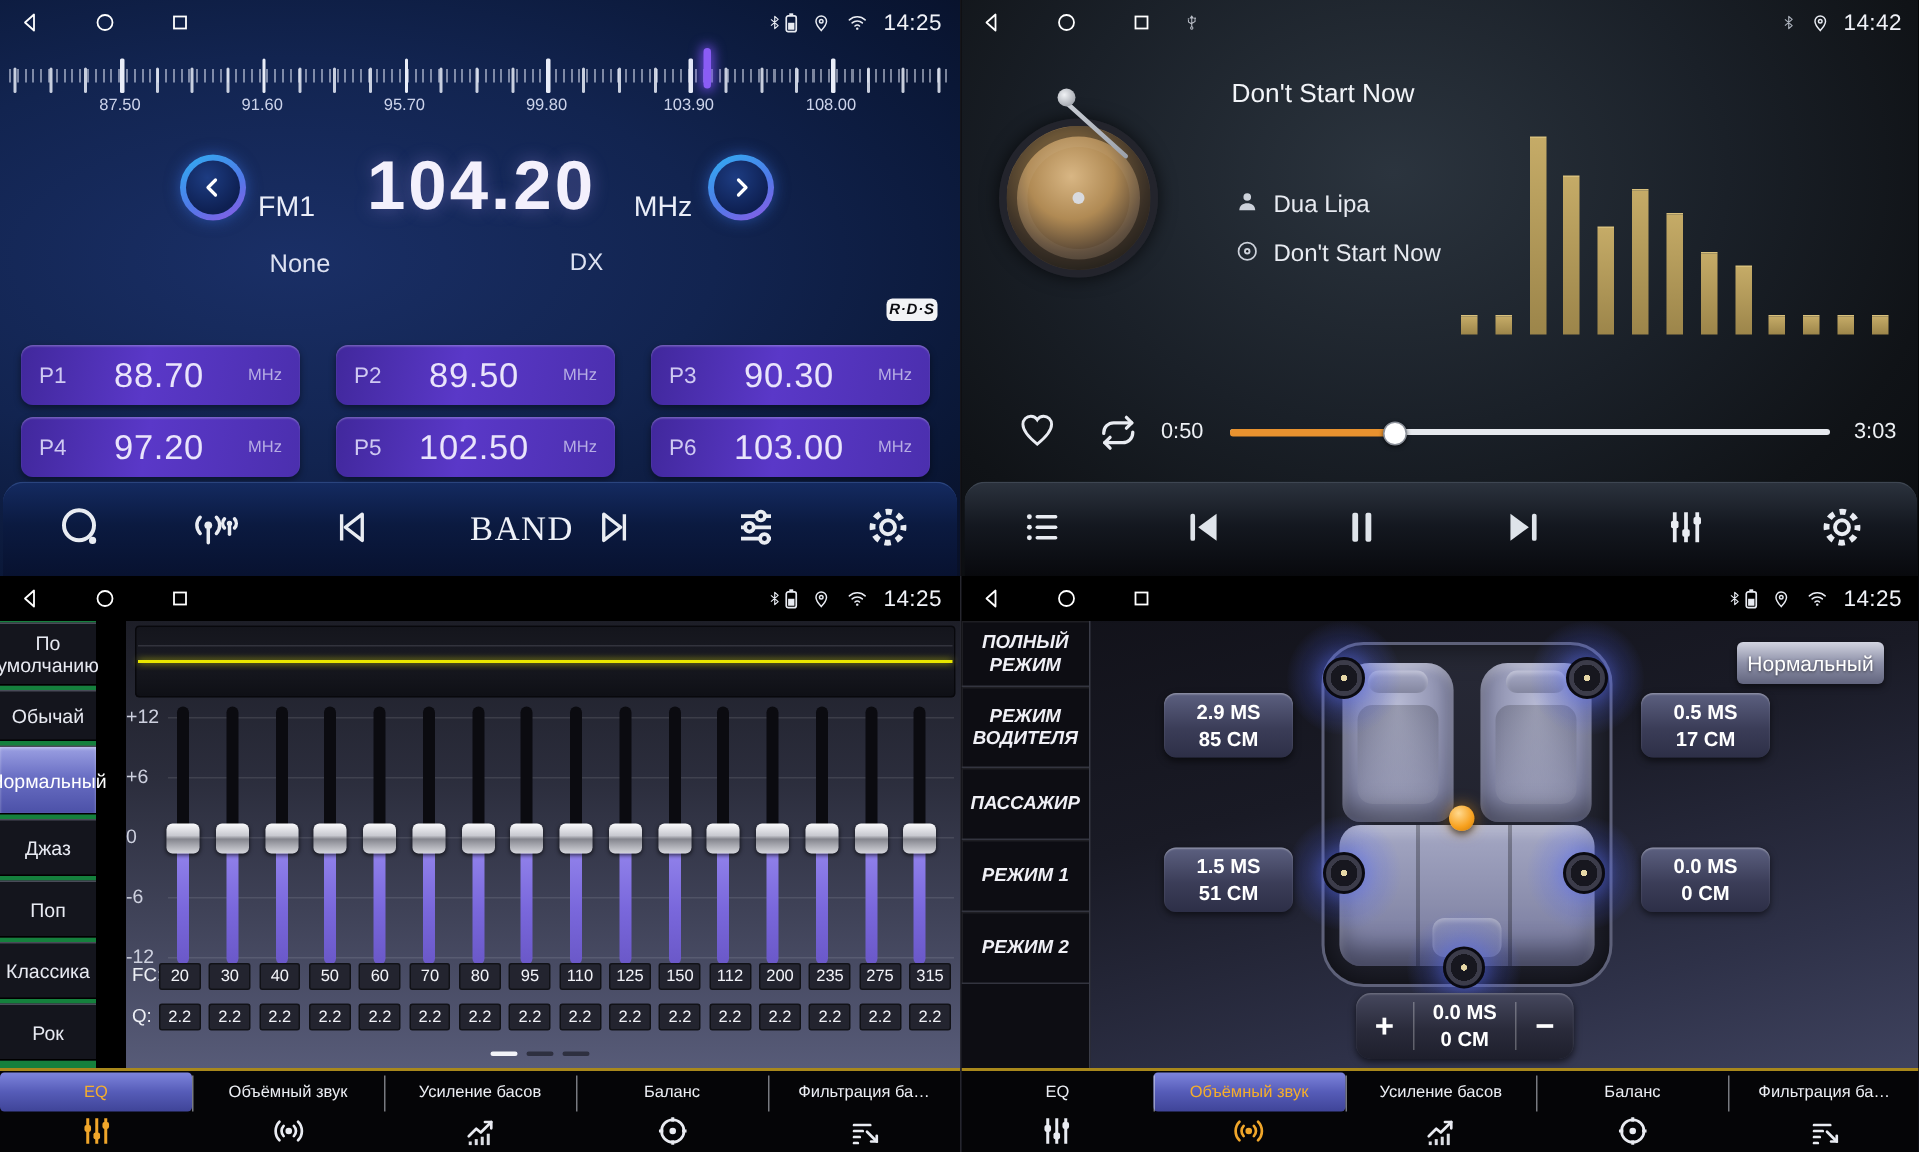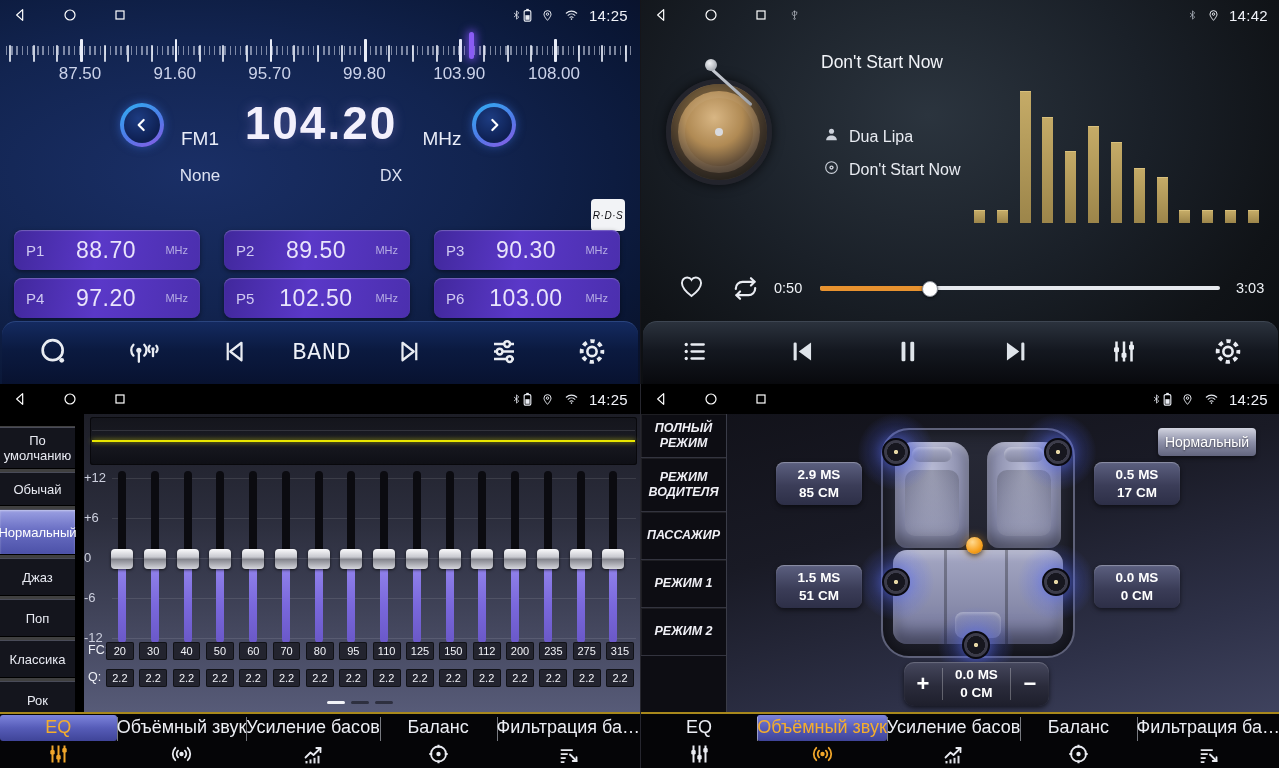--- a/index.html
+++ b/index.html
@@ -25,49 +25,49 @@
   
   .scale{position:absolute;left:0;top:30px;right:0;height:52px;}
   .ticks{position:absolute;left:6px;right:8px;top:6px;height:24px;
      background:repeating-linear-gradient(90deg,rgba(235,240,255,.5) 0 1.4px,transparent 1.4px 5.2px);
      background-size:100% 9px;background-position:0 10px;background-repeat:no-repeat;}
   .tick{position:absolute;width:2px;background:#e9edf8;border-radius:1px;}
   .tick.med{top:9px;height:17px;opacity:.85;}
   .tick.tall{top:3px;height:23px;width:2.5px;}
   .scale-indicator{position:absolute;left:469px;top:2px;width:5px;height:27px;border-radius:3px;
      background:#8a5cf5;box-shadow:0 0 8px 2px rgba(122,80,245,.8);}
-  .scale-label{position:absolute;top:34px;transform:translateX(-50%);font-size:17px;color:#ccd3ea;}
+  .scale-label{position:absolute;top:34px;transform:translateX(-50%);font-size:11px;color:#ccd3ea;}
   .chevbtn{position:absolute;width:44px;height:44px;border-radius:50%;padding:0;border:0;cursor:pointer;
      background:linear-gradient(150deg,#2fb0f2 0%,#4f7ae8 55%,#8e5ae4 100%);
      display:flex;align-items:center;justify-content:center;box-shadow:0 0 10px rgba(60,120,240,.5);}
   .chevbtn .inner{width:36px;height:36px;border-radius:50%;display:flex;align-items:center;justify-content:center;
      background:radial-gradient(circle at 40% 32%,#1d3c82,#0e2052 70%);}
-  .lbl-band{position:absolute;left:172px;top:128px;width:56px;text-align:center;font-size:19px;color:#e9edf8;}
+  .lbl-band{position:absolute;left:172px;top:128px;width:56px;font-size:19px;color:#e9edf8;}
   .freq-big{position:absolute;left:221px;top:96px;width:200px;text-align:center;font-size:46px;font-weight:700;
      letter-spacing:2px;color:#f3f0fc;text-shadow:0 0 12px rgba(180,160,255,.35);}
   .lbl-unit{position:absolute;left:413px;top:128px;width:58px;text-align:center;font-size:19px;color:#e9edf8;}
   .lbl-ps{position:absolute;left:155px;top:166px;width:90px;text-align:center;font-size:17px;color:#dde2f2;}
   .lbl-dx{position:absolute;left:369px;top:167px;width:44px;text-align:center;font-size:16px;color:#dde2f2;}
-  .rds{position:absolute;left:591px;top:199px;width:34px;height:32px;border-radius:4px;background:#f2f3f6;
-     color:#0b0b10;font-size:10px;font-weight:400;font-style:italic;display:flex;align-items:center;justify-content:center;letter-spacing:.5px;}
+  .rds{position:absolute;left:591px;top:199px;width:34px;height:15px;border-radius:4px;background:#f2f3f6;
+     color:#0b0b10;font-size:10px;font-weight:700;font-style:italic;display:flex;align-items:center;justify-content:center;letter-spacing:.5px;}
   .presets{position:absolute;left:14px;top:230px;width:606px;display:grid;
      grid-template-columns:repeat(3,186px);grid-auto-rows:40px;column-gap:24px;row-gap:8px;}
   .preset{position:relative;border:0;cursor:pointer;border-radius:8px;display:flex;align-items:center;
      padding:0 12px;box-sizing:border-box;
      background:linear-gradient(100deg,#41289c 0%,#5a38c8 45%,#4b2fae 100%);
      box-shadow:inset 0 1px 1px rgba(255,255,255,.25),0 2px 5px rgba(0,0,0,.45);}
   .preset .pnum{font-size:15px;color:#cfc9f2;width:28px;text-align:left;}
   .preset .pfreq{flex:1;text-align:center;font-size:23px;color:#e9e4fb;letter-spacing:.5px;}
   .preset .punit{font-size:11px;color:#b6ade4;width:30px;text-align:right;}
   .toolbar{position:absolute;left:2px;right:2px;bottom:0;height:62px;border-radius:14px 14px 0 0;}
   .tb1{background:linear-gradient(180deg,#142a60 0%,#0b1a40 45%,#081230 100%);border-top:1px solid #2a447e;}
   .tb2{background:linear-gradient(180deg,#2b323d 0%,#141820 45%,#08090d 100%);border-top:1px solid #3e4652;}
   .tbtn{position:absolute;top:50%;transform:translate(-50%,-50%);background:none;border:0;cursor:pointer;
      display:flex;align-items:center;justify-content:center;color:#e9ecf2;}
-  .tband{font-size:23px;color:#eef1f8;letter-spacing:1px;font-family:Liberation Mono, monospace;}
+  .tband{font-size:23px;color:#eef1f8;letter-spacing:1px;font-family:Liberation Serif, serif;margin-left:26px;}
   
   .album{position:absolute;left:25px;top:79px;width:106px;height:106px;}
   .album .disc{position:absolute;inset:0;border-radius:50%;border:5px solid #23242c;box-sizing:border-box;
      background:radial-gradient(circle at 45% 35%,#d8b684 0%,#b08a54 35%,#5a4836 62%,#2a2620 85%);
      box-shadow:inset 0 0 0 7px rgba(0,0,0,.4),inset 0 0 0 14px rgba(255,255,255,.05),0 0 12px rgba(0,0,0,.7);}
   .album .spindle{position:absolute;left:49px;top:49px;width:8px;height:8px;border-radius:50%;background:#d8dadf;}
   .album .arm{position:absolute;left:44px;top:-14px;width:3px;height:58px;border-radius:2px;
      background:linear-gradient(#cdd1d8,#9aa0aa);transform-origin:1.5px 4px;transform:rotate(-48deg);}
   .album .pivot{position:absolute;left:39px;top:-20px;width:12px;height:12px;border-radius:50%;
      background:radial-gradient(circle at 38% 35%,#f0f2f5,#8a8f98);}
@@ -78,22 +78,22 @@
   .pc-row{position:absolute;left:0;right:0;top:268px;height:40px;}
   .heart{position:absolute;left:36px;top:5px;background:none;border:0;cursor:pointer;padding:0;}
   .repeat{position:absolute;left:88px;top:6px;background:none;border:0;cursor:pointer;padding:0;}
   .t-elapsed{position:absolute;left:133px;top:12px;font-size:14.5px;color:#eef1f5;}
   .t-dur{position:absolute;left:595px;top:12px;font-size:14.5px;color:#eef1f5;}
   .ptrack{position:absolute;left:179px;top:18px;width:400px;height:4px;background:#e6e9ee;border-radius:2px;cursor:pointer;}
   .pfill{position:absolute;left:0;top:-0.5px;height:5px;background:#e8922f;border-radius:2px;}
   .pthumb{position:absolute;top:-5px;width:14px;height:14px;border-radius:50%;background:#fff;
      border:1px solid #8a8f98;box-shadow:0 1px 3px rgba(0,0,0,.6);transform:translateX(-7px);}
   
-  .eq-side{position:absolute;left:0;top:30px;width:75px;bottom:56px;background:#404040;
-     display:flex;flex-direction:column;gap:3px;padding-top:1px;box-sizing:border-box;margin-top:12px;}
+  .eq-side{position:absolute;left:0;top:30px;width:64px;bottom:56px;background:#15803d;
+     display:flex;flex-direction:column;gap:3px;padding-top:1px;box-sizing:border-box;}
   .eqp{background:#14151d;border-top:1px solid #494b58;border-bottom:1px solid #000;color:#e8eaf2;
      font-size:13px;line-height:15px;display:flex;align-items:center;justify-content:center;
      text-align:center;cursor:pointer;padding:0 2px;box-sizing:border-box;}
   .eqp.sel{background:linear-gradient(180deg,#9ba0e2 0%,#6a6fc4 45%,#4c51a8 100%);color:#fff;
      box-shadow:inset 0 1px 2px rgba(255,255,255,.4);}
   .eq-main{position:absolute;left:84px;top:30px;right:0;bottom:56px;
      background:linear-gradient(180deg,#1d1e27 0%,#2b2d3c 35%,#575b78 100%);}
   .curvebox{position:absolute;left:6px;top:3px;right:3px;height:48px;border-radius:3px;
      background:linear-gradient(180deg,#14151c 0%,#191a22 45%,#0e0f15 100%);
      box-shadow:inset 0 0 0 1px #08080c;}
@@ -115,21 +115,21 @@
      display:flex;align-items:center;justify-content:center;box-shadow:inset 0 0 0 1px rgba(0,0,0,.5);}
   .pagedots{position:absolute;left:243px;top:287px;display:flex;gap:6px;}
   .pagedash{width:18px;height:3px;border-radius:2px;background:#2e3040;}
   .pagedash.on{background:#f2f3f8;}
   
   .tabbar{position:absolute;left:0;right:0;bottom:0;height:56px;background:#050507;
      border-top:2px solid #a8881c;box-sizing:border-box;display:flex;}
   .tab{position:relative;flex:1;display:flex;flex-direction:column;align-items:center;cursor:pointer;}
   .tab:not(:first-child)::before{content:'';position:absolute;left:0;top:3px;height:24px;width:1px;background:rgba(215,218,228,.55);}
   .tab-label{margin-top:1px;width:100%;height:26px;display:flex;align-items:center;justify-content:center;
-     font-size:18px;color:#eceef4;white-space:nowrap;overflow:hidden;box-sizing:border-box;}
+     font-size:11px;color:#eceef4;white-space:nowrap;overflow:hidden;box-sizing:border-box;}
   .tab.sel .tab-label{background:linear-gradient(180deg,#7d84dc 0%,#565cb8 50%,#3f4498 100%);
      border-radius:3px;color:#f5ae2c;}
   .tab-icon{height:28px;display:flex;align-items:center;justify-content:center;color:#e9ebf1;}
   .tab.sel .tab-icon{color:#f0a62a;}
   .tab-icon svg{width:27px;height:24px;}
   
   .sf-menu{position:absolute;left:0;top:30px;width:85px;bottom:56px;background:#0d0d13;
      border-right:1px solid #3a3c48;display:flex;flex-direction:column;font-style:italic;}
   .sf-mode{border-bottom:1px solid #33343f;box-shadow:inset 1px 1px 0 rgba(255,255,255,.07);
      display:flex;align-items:center;justify-content:center;text-align:center;color:#f0f0f6;

